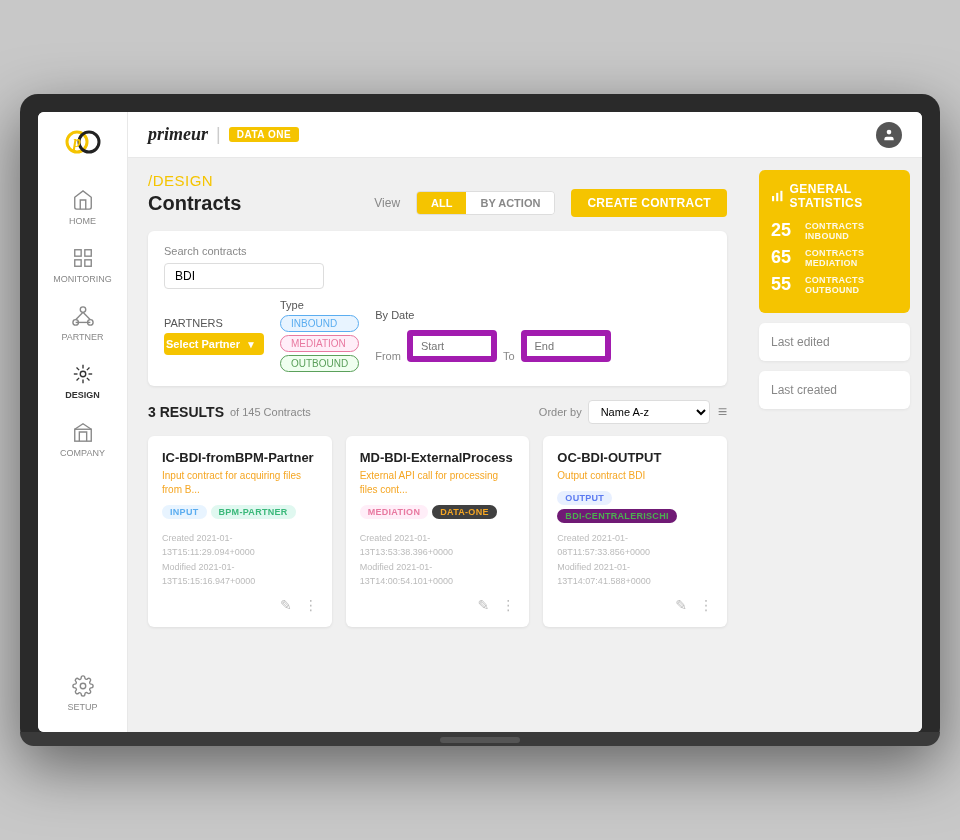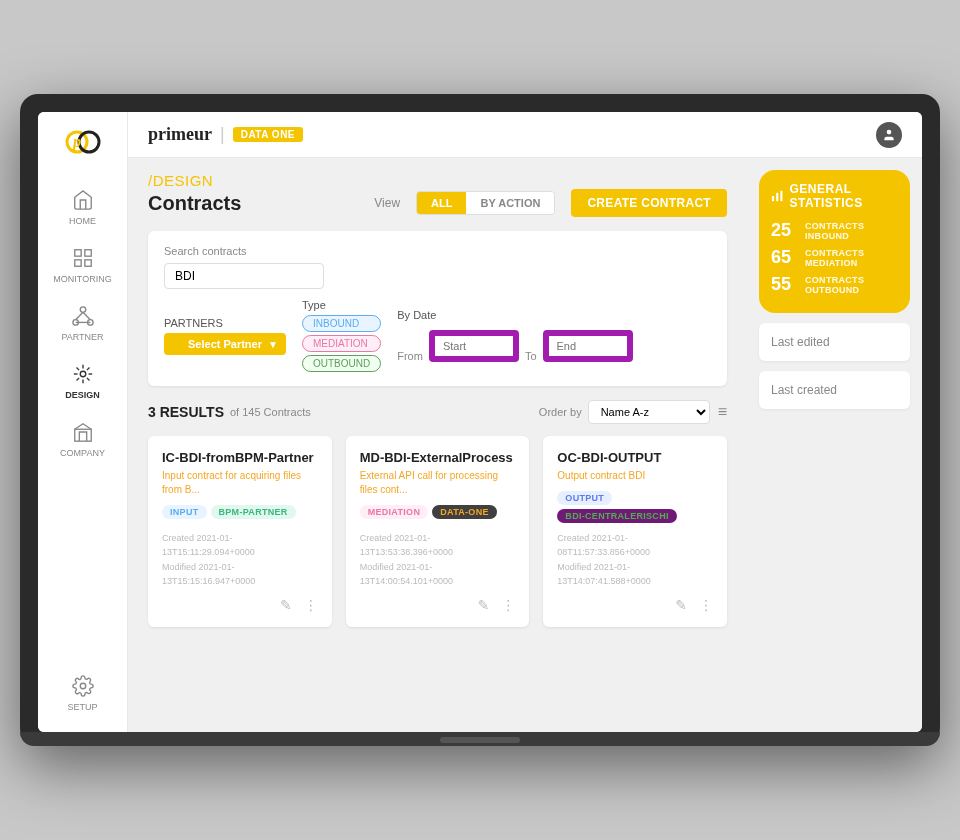--- a/index.html
+++ b/index.html
@@ -78,20 +78,21 @@
       border-bottom: 1px solid #e8e8e8;
       flex-shrink: 0;
     }
     .logo-area {
       display: flex;
       align-items: center;
       gap: 8px;
     }
     .logo-text {
       font-size: 18px;
+      font-style: italic;
       font-weight: 600;
       color: #222;
       font-family: Georgia, serif;
     }
     .data-one-badge {
       background: #f5c400;
       color: #fff;
       font-size: 10px;
       font-weight: 700;
       padding: 2px 8px;
@@ -357,21 +358,21 @@
       width: 175px;
       background: #f0f0f0;
       padding: 12px;
       flex-shrink: 0;
       display: flex;
       flex-direction: column;
       gap: 10px;
     }
     .stats-card {
       background: #f5c400;
-      border-radius: 16px;
+      border-radius: 6px;
       padding: 12px;
       color: #fff;
     }
     .stats-card-header {
       display: flex;
       align-items: center;
       gap: 6px;
       margin-bottom: 10px;
     }
     .stats-card-title {
@@ -425,21 +426,21 @@
     }
     .partner-select-wrapper {
       position: relative;
       display: inline-block;
     }
     .partner-select-wrapper select {
       background: #f5c400;
       color: #fff;
       border: none;
       border-radius: 4px;
-      padding: 5px 24px 5px 24px;
+      padding: 5px 24px 5px 2px;
       font-size: 11px;
       font-weight: 600;
       cursor: pointer;
       appearance: none;
     }
     .partner-arrow {
       position: absolute;
       right: 8px;
       top: 50%;
       transform: translateY(-50%);

